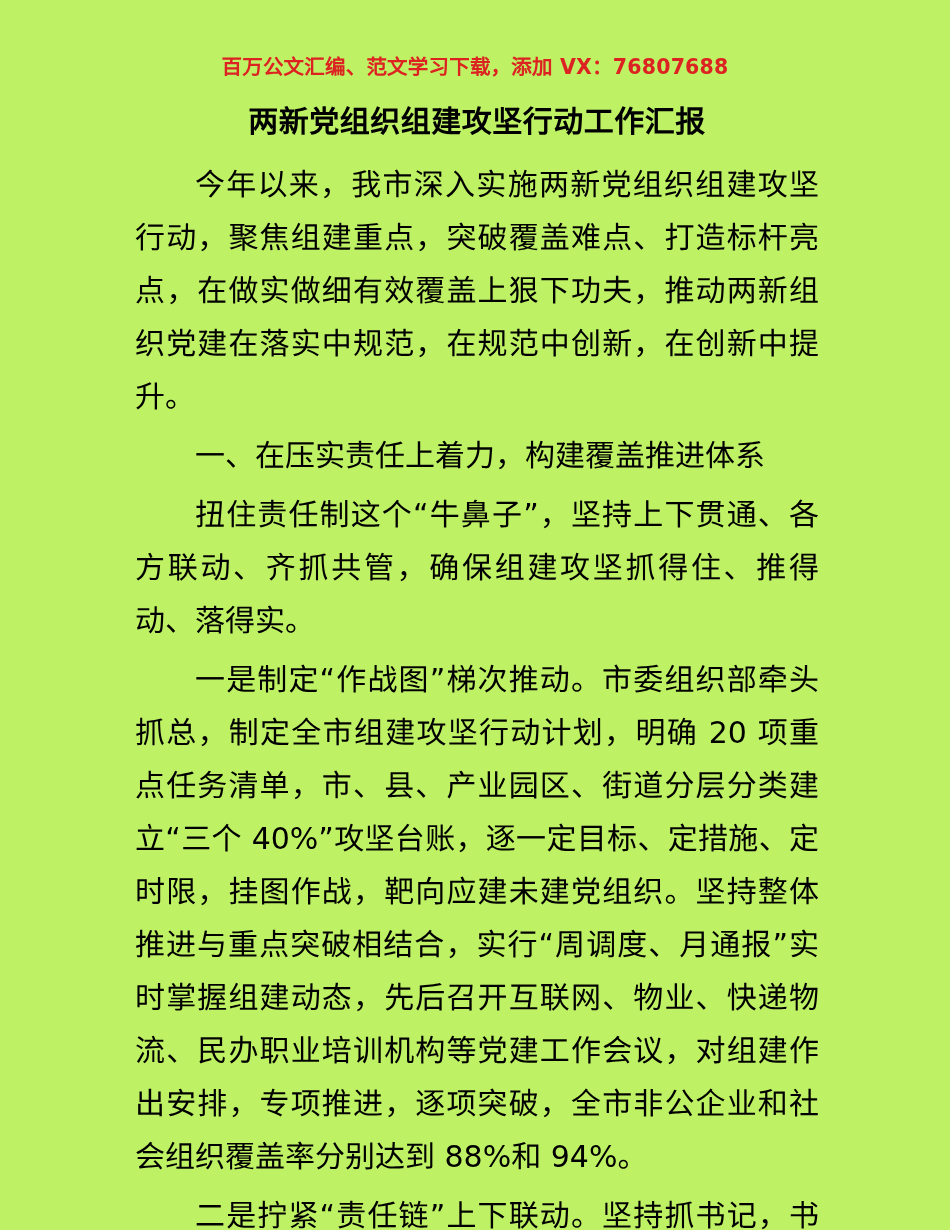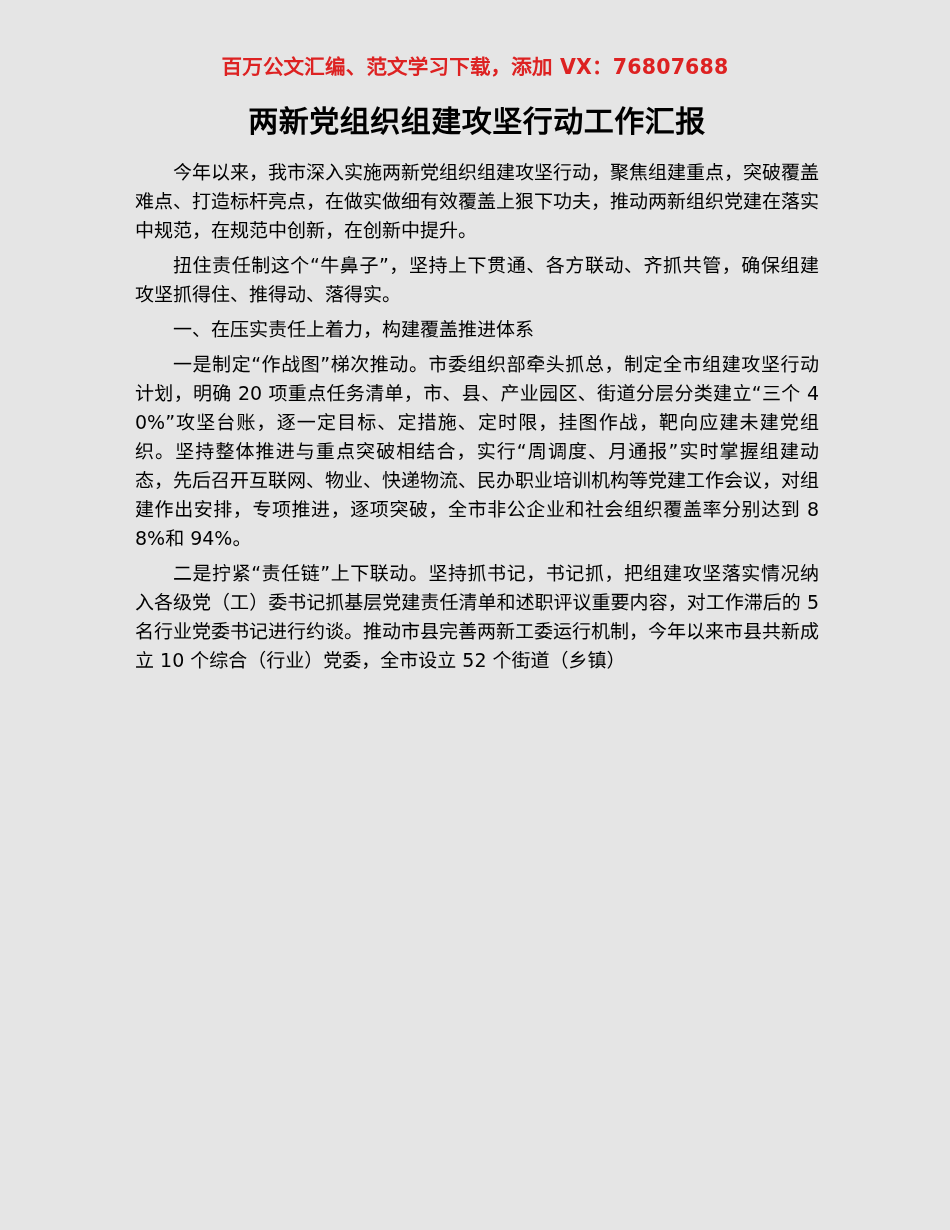--- a/index.html
+++ b/index.html
@@ -5,21 +5,21 @@
   html, body {
     margin: 0;
     padding: 0;
     background: #ffffff;
   }
 
   .page {
     position: relative;
     width: 950px;
     height: 1230px;
-    background: #e5e5e5;
+    background: #bef264;
     overflow: hidden;
     font-family: "DejaVu Sans", "Liberation Sans", sans-serif;
     box-sizing: border-box;
   }
 
   
   .promo-header {
     position: absolute;
     top: 55px;
     left: 0;
@@ -45,23 +45,23 @@
     font-size: 30px;
     font-weight: 700;
     color: #000000;
     text-align: center;
     line-height: 1.45;
     margin: 0 0 14px 0;
     letter-spacing: 0.5px;
   }
 
   .para {
-    font-size: 19px;
+    font-size: 30px;
     color: #000000;
-    line-height: 29px;
+    line-height: 53px;
     margin: 0 0 6px 0;
     text-align: justify;
     text-justify: inter-ideograph;
     text-indent: 2em;
     letter-spacing: 0;
     word-break: break-all;
   }
 
   .para.section-heading {
     text-indent: 2em;
@@ -77,23 +77,23 @@
 <div class="page">
 
   <div class="promo-header">百万公文汇编、范文学习下载，添加 VX：76807688</div>
 
   <div class="doc-body">
 
     <h1 class="doc-title">两新党组织组建攻坚行动工作汇报</h1>
 
     <p class="para">今年以来，我市深入实施两新党组织组建攻坚行动，聚焦组建重点，突破覆盖难点、打造标杆亮点，在做实做细有效覆盖上狠下功夫，推动两新组织党建在落实中规范，在规范中创新，在创新中提升。</p>
 
+    <p class="para section-heading">一、在压实责任上着力，构建覆盖推进体系</p>
+
     <p class="para">扭住责任制这个“牛鼻子”，坚持上下贯通、各方联动、齐抓共管，确保组建攻坚抓得住、推得动、落得实。</p>
-
-    <p class="para section-heading">一、在压实责任上着力，构建覆盖推进体系</p>
 
     <p class="para">一是制定“作战图”梯次推动。市委组织部牵头抓总，制定全市组建攻坚行动计划，明确 20 项重点任务清单，市、县、产业园区、街道分层分类建立“三个 40%”攻坚台账，逐一定目标、定措施、定时限，挂图作战，靶向应建未建党组织。坚持整体推进与重点突破相结合，实行“周调度、月通报”实时掌握组建动态，先后召开互联网、物业、快递物流、民办职业培训机构等党建工作会议，对组建作出安排，专项推进，逐项突破，全市非公企业和社会组织覆盖率分别达到 88%和 94%。</p>
 
     <p class="para">二是拧紧“责任链”上下联动。坚持抓书记，书记抓，把组建攻坚落实情况纳入各级党（工）委书记抓基层党建责任清单和述职评议重要内容，对工作滞后的 5 名行业党委书记进行约谈。推动市县完善两新工委运行机制，今年以来市县共新成立 10 个综合（行业）党委，全市设立 52 个街道（乡镇）</p>
 
   </div>
 
 </div>
 
 </body></html>

